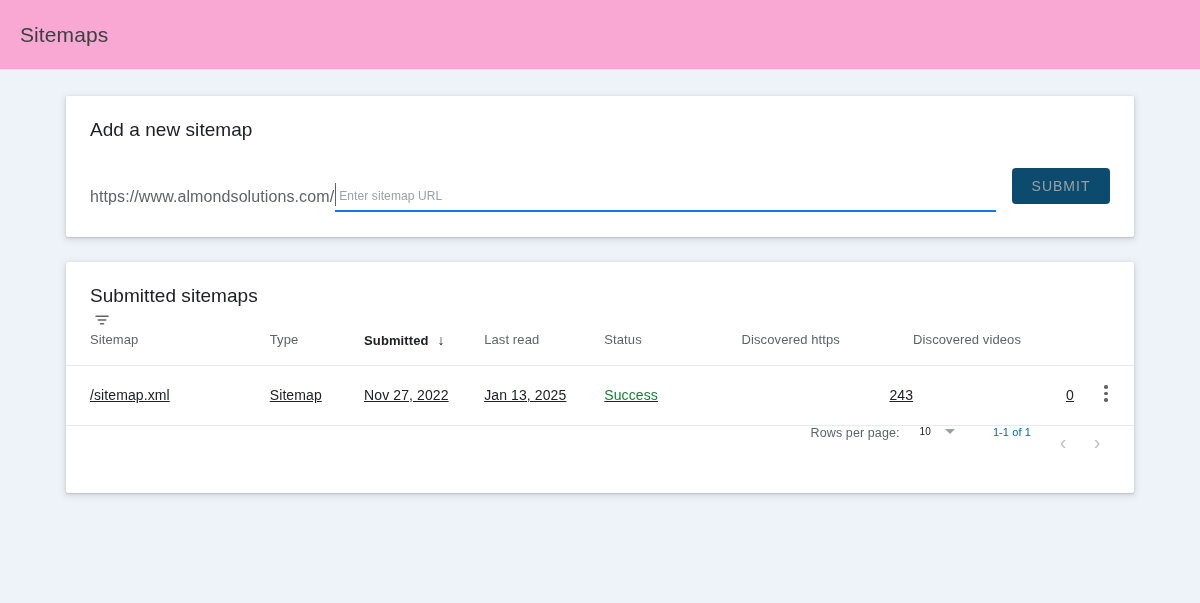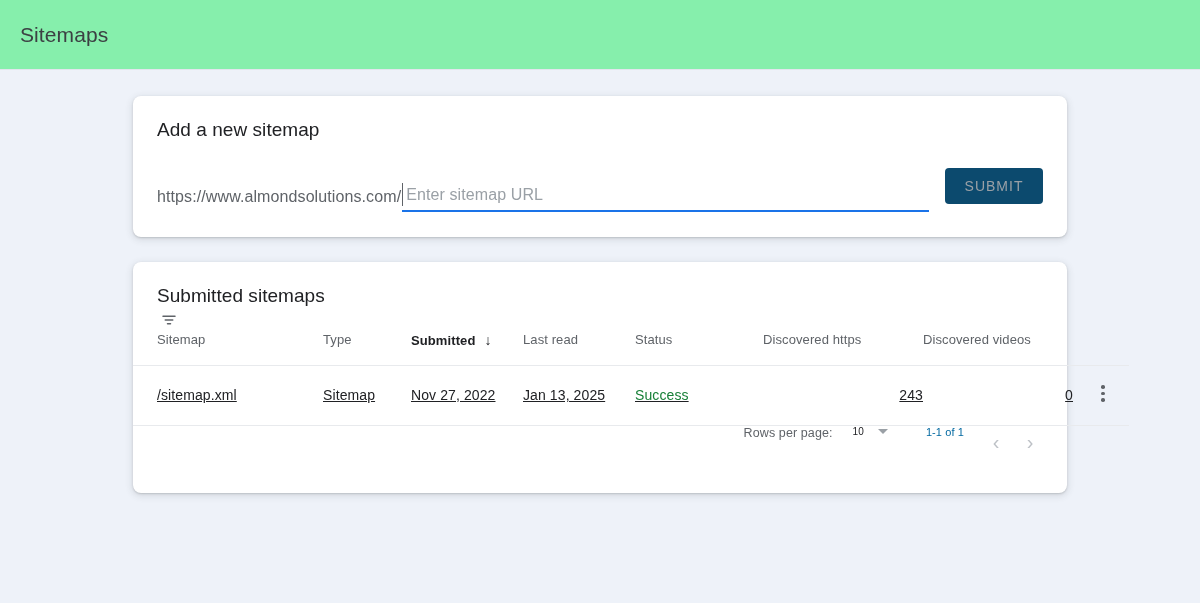--- a/index.html
+++ b/index.html
@@ -12,44 +12,44 @@
     height: 603px;
     background: #eef2f9;
     font-family: "Liberation Sans", sans-serif;
     color: #3c4043;
     overflow: hidden;
   }
 
   
   .appbar {
     height: 70px;
-    background: #86efac;
+    background: #f9a8d4;
     border-bottom: 1px solid #e2e6ee;
     display: flex;
     align-items: center;
     padding: 0 0 0 20px;
   }
   .appbar-title {
     font-size: 21px;
     color: #3c4043;
     letter-spacing: 0.1px;
     font-weight: 400;
   }
 
   
   .content {
     padding-top: 26px;
   }
 
   .card {
     position: relative;
     margin: 0 auto;
-    width: 934px;
+    width: 1068px;
     background: #ffffff;
-    border-radius: 8px;
+    border-radius: 2px;
     box-shadow: 0 1px 2px rgba(60,64,67,0.22), 0 2px 6px 2px rgba(60,64,67,0.10);
   }
 
   
   .card-add {
     height: 141px;
     padding: 0 24px;
   }
   .card-title {
     font-size: 19px;
@@ -83,21 +83,21 @@
     top: -3px;
     width: 1px;
     height: 23px;
     background: #5f6368;
   }
   .url-input {
     width: 100%;
     border: 0;
     outline: none;
     font-family: "Liberation Sans", sans-serif;
-    font-size: 16px;
+    font-size: 12px;
     color: #202124;
     background: transparent;
     padding: 0 0 0 4px;
     letter-spacing: 0.1px;
   }
   .url-input::placeholder { color: #9aa0a6; opacity: 1; }
 
   .submit-btn {
     margin-left: 16px;
     margin-bottom: 8px;

